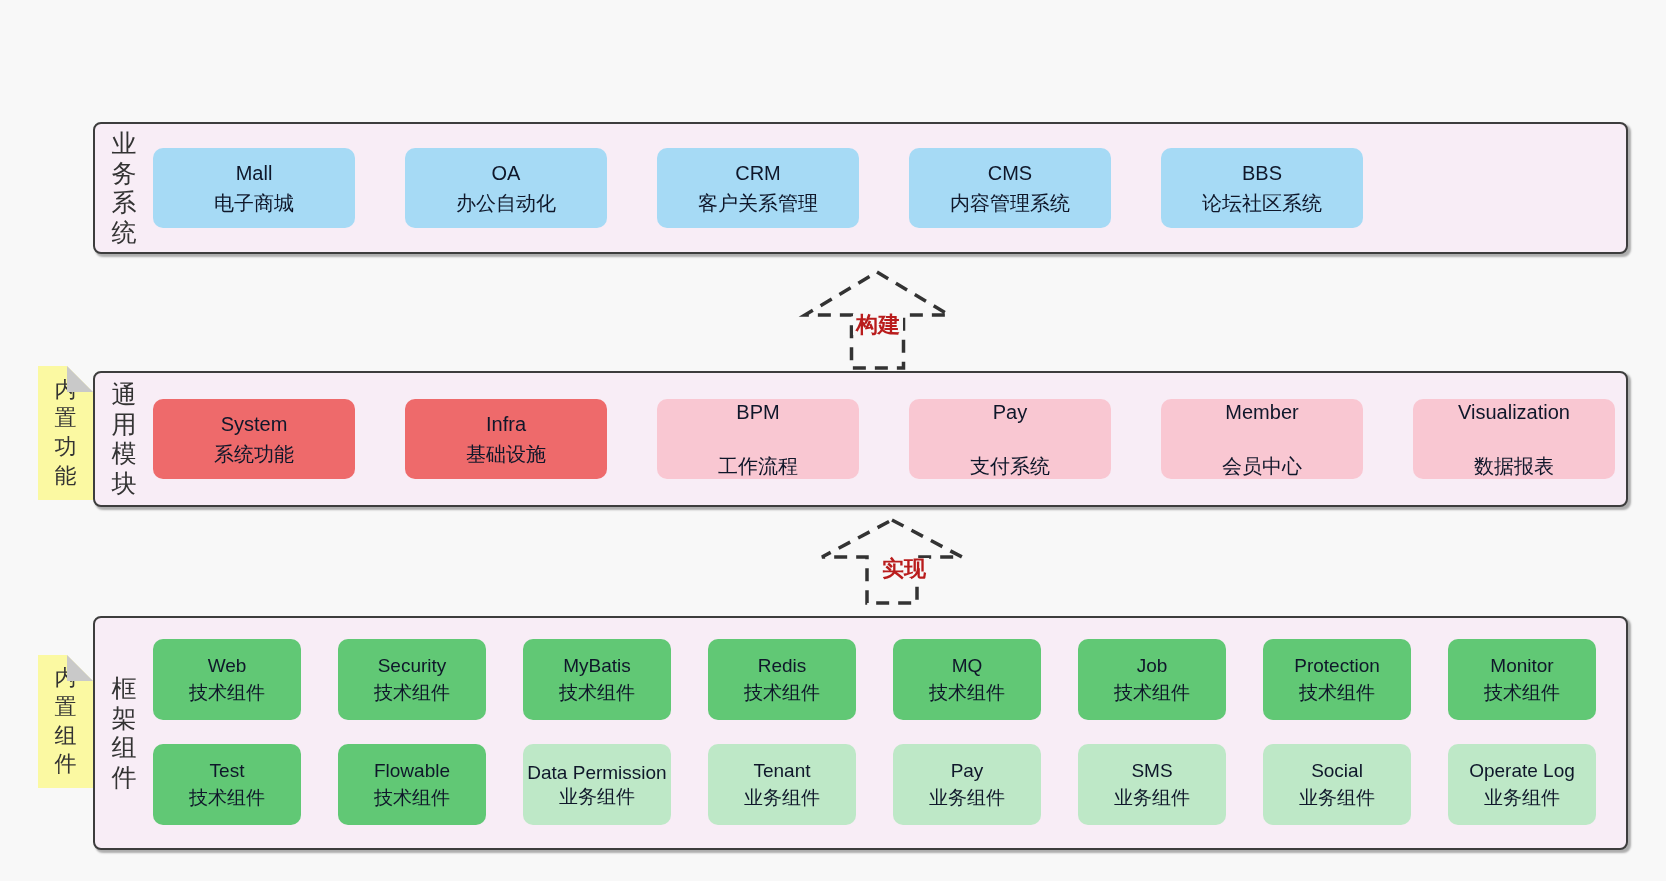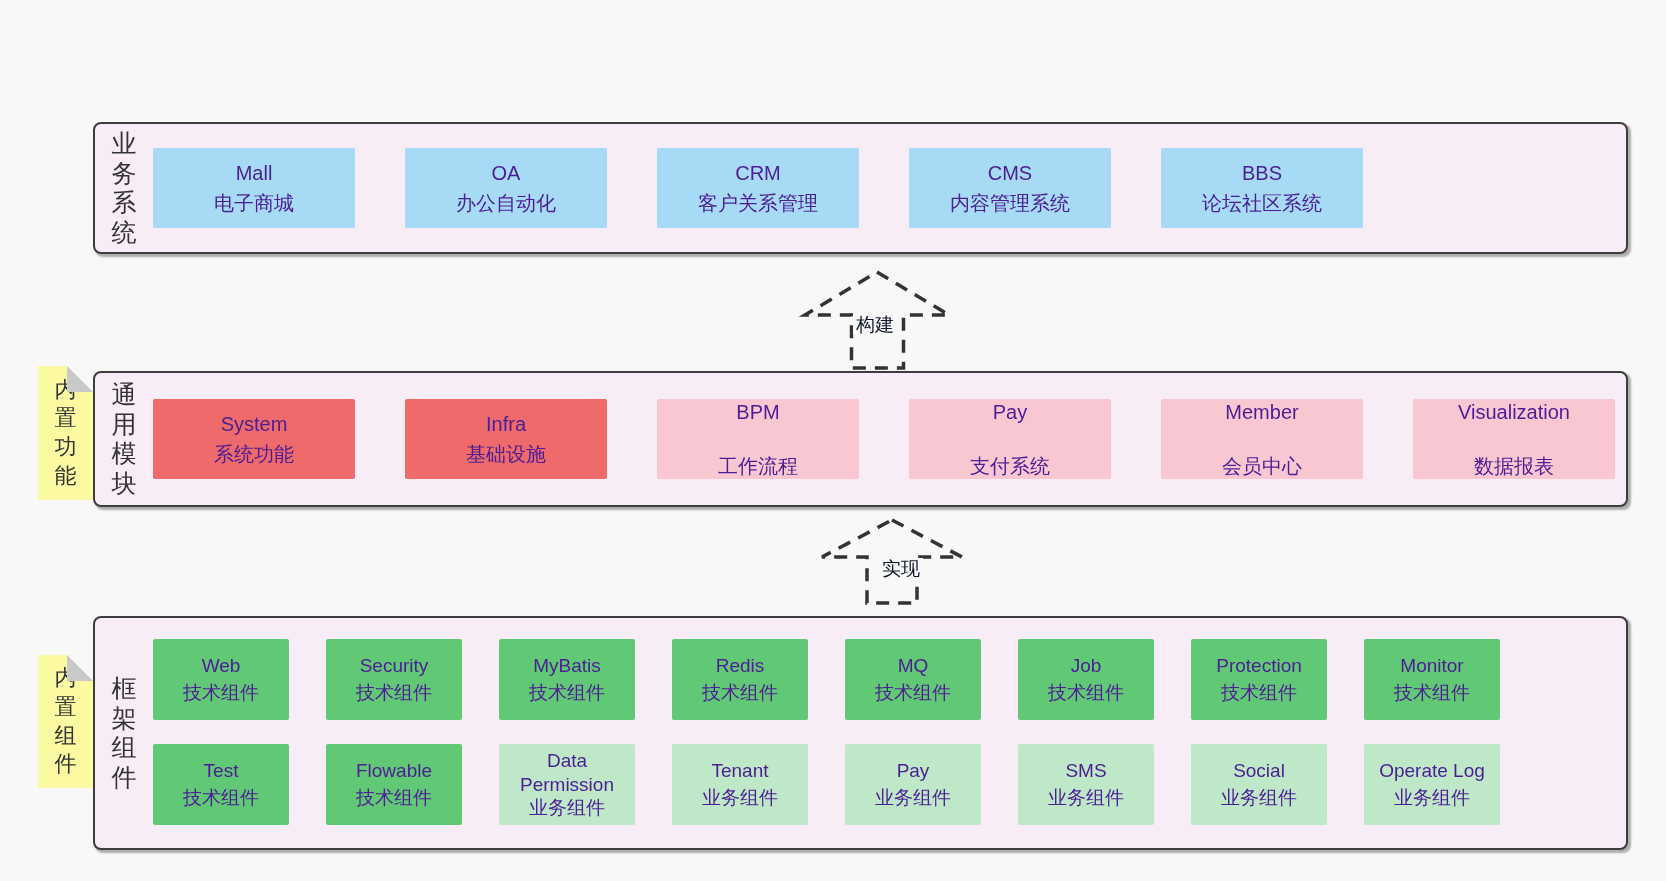--- a/index.html
+++ b/index.html
@@ -25,33 +25,33 @@
     width:58px;flex:0 0 58px;display:flex;align-items:center;justify-content:center;
     font-size:25px;color:#333;
   }
   .vtext{
     display:inline-block;width:1em;word-break:break-all;line-height:1.18;
     text-align:center;white-space:normal;
   }
   .boxrow{display:flex;gap:50px;align-items:center;}
   
   .box{
-    width:202px;height:80px;border-radius:2px;box-sizing:border-box;
+    width:202px;height:80px;border-radius:10px;box-sizing:border-box;
     display:flex;flex-direction:column;justify-content:center;align-items:center;
-    text-align:center;font-size:20px;line-height:1.5;color:#4c1d95;
+    text-align:center;font-size:20px;line-height:1.5;color:#0f172a;
   }
   .blue{background:var(--blue,#a6daf5);}
   .red{background:var(--red,#ee6a6b);}
   .pink{background:var(--pink,#f9c7d2);gap:24px;}
   .green{background:var(--green,#61c875);}
   .green-light{background:var(--green_light,#bee8c7);}
   
   .rows{display:flex;flex-direction:column;gap:24px;padding-top:21px;}
   .row8{display:flex;gap:37px;}
-  .row8 .box{width:136px;height:81px;font-size:19px;line-height:1.42;}
+  .row8 .box{width:148px;height:81px;font-size:19px;line-height:1.42;}
   .row8 .box.three{line-height:1.26;}
   
   .note{
     position:absolute;left:38px;width:55px;box-sizing:border-box;
     background:var(--note_bg,#fbf9a2);
     clip-path:polygon(0 0,calc(100% - 26px) 0,100% 26px,100% 100%,0 100%);
     display:flex;align-items:center;justify-content:center;
     font-size:22px;color:#333;
   }
   #note1{top:366px;height:134px;}
@@ -64,21 +64,21 @@
   .note .vtext{line-height:1.3;}
   
   .arrow-svg{position:absolute;}
   #arrow1{left:795px;top:262px;}
   #arrow2{left:810px;top:509px;}
   .arrow-path{
     fill:none;stroke:#333;stroke-width:3.5;stroke-dasharray:13 9;stroke-linejoin:miter;
   }
   .arrow-label{
     position:absolute;background:var(--page_bg,#f8f8f8);
-    font-size:19px;color:#0f172a;padding:0 3px;line-height:21px;
+    font-size:22px;color:#b91c1c;padding:0 3px;line-height:21px;font-weight:bold;
   }
   #arrow-label1{left:853px;top:314px;}
   #arrow-label2{left:879px;top:558px;}
 </style>
 </head>
 <body>
 
 <div class="band" id="band1">
   <div class="band-label">
     <span class="vtext">业务系统</span>

